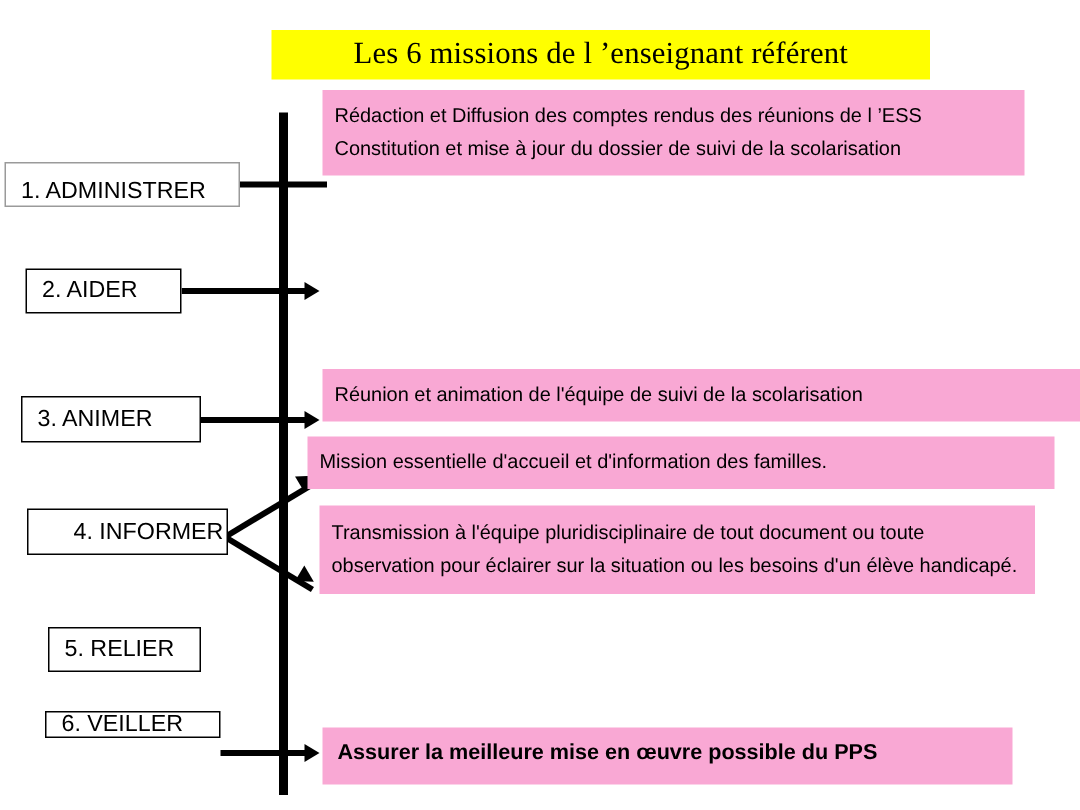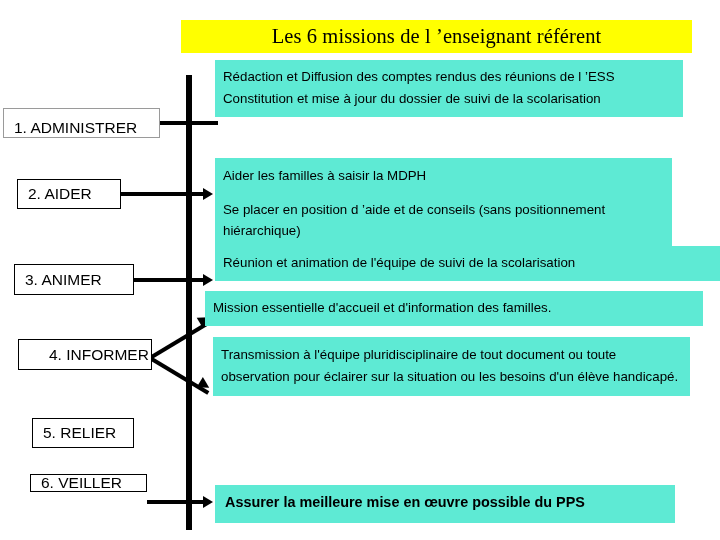--- a/index.html
+++ b/index.html
@@ -8,21 +8,21 @@
     background:#ffffff;
     font-family:"Liberation Sans", sans-serif;
     overflow:hidden;
     position:relative;
   }
   #stage{position:absolute;left:0;top:0;width:720px;height:540px;}
 
   
   .title-banner{
     position:absolute;
-    left:181px;top:20px;width:511px;height:33px;
+    left:181px;top:20px;width:439px;height:33px;
     background:#ffff00;
     display:flex;align-items:center;justify-content:center;
   }
   .title-banner .title-text{
     font-family:"Liberation Serif", serif;
     font-size:20.5px;
     color:#000000;
     white-space:nowrap;
     letter-spacing:0.1px;
   }
@@ -93,21 +93,21 @@
     border-top:6px solid transparent;
     border-bottom:6px solid transparent;
     border-left:11px solid #000000;
   }
   #diag-head-up{left:199px; top:314px; transform:rotate(-31deg);}
   #diag-head-down{left:199px; top:379px; transform:rotate(31deg);}
 
   
   .content-block{
     position:absolute;
-    background:#5eead4;
+    background:#f9a8d4;
     box-sizing:border-box;
     font-size:13.3px;
     line-height:21.5px;
     color:#000000;
   }
   .content-block p{margin:0;}
   .content-block p + p{margin-top:12px;}
 
   #cb-1{left:215px; top:60px;  width:468px; padding:6px 8px 8px 8px;}
   #cb-2{left:215px; top:158px; width:457px; padding:7px 8px 10px 8px;}
@@ -158,24 +158,20 @@
   </div>
   <div class="mission-box" id="box-6">
     <span class="mb-label">6. VEILLER</span>
   </div>
 
   <div class="content-block" id="cb-1">
     <p>Rédaction et Diffusion des comptes rendus des réunions de l ’ESS</p>
     <p style="margin-top:0;">Constitution et mise à jour du dossier de suivi de la scolarisation</p>
   </div>
 
-  <div class="content-block" id="cb-2">
-    <p>Aider les familles à saisir la MDPH</p>
-    <p>Se placer en position d ’aide et de conseils (sans positionnement hiérarchique)</p>
-  </div>
 
   <div class="content-block" id="cb-3">
     <p>Réunion et animation de  l'équipe de suivi de la scolarisation</p>
   </div>
 
   <div class="content-block" id="cb-4">
     <p>Mission essentielle d'accueil et d'information des familles.</p>
   </div>
 
   <div class="content-block" id="cb-5">

